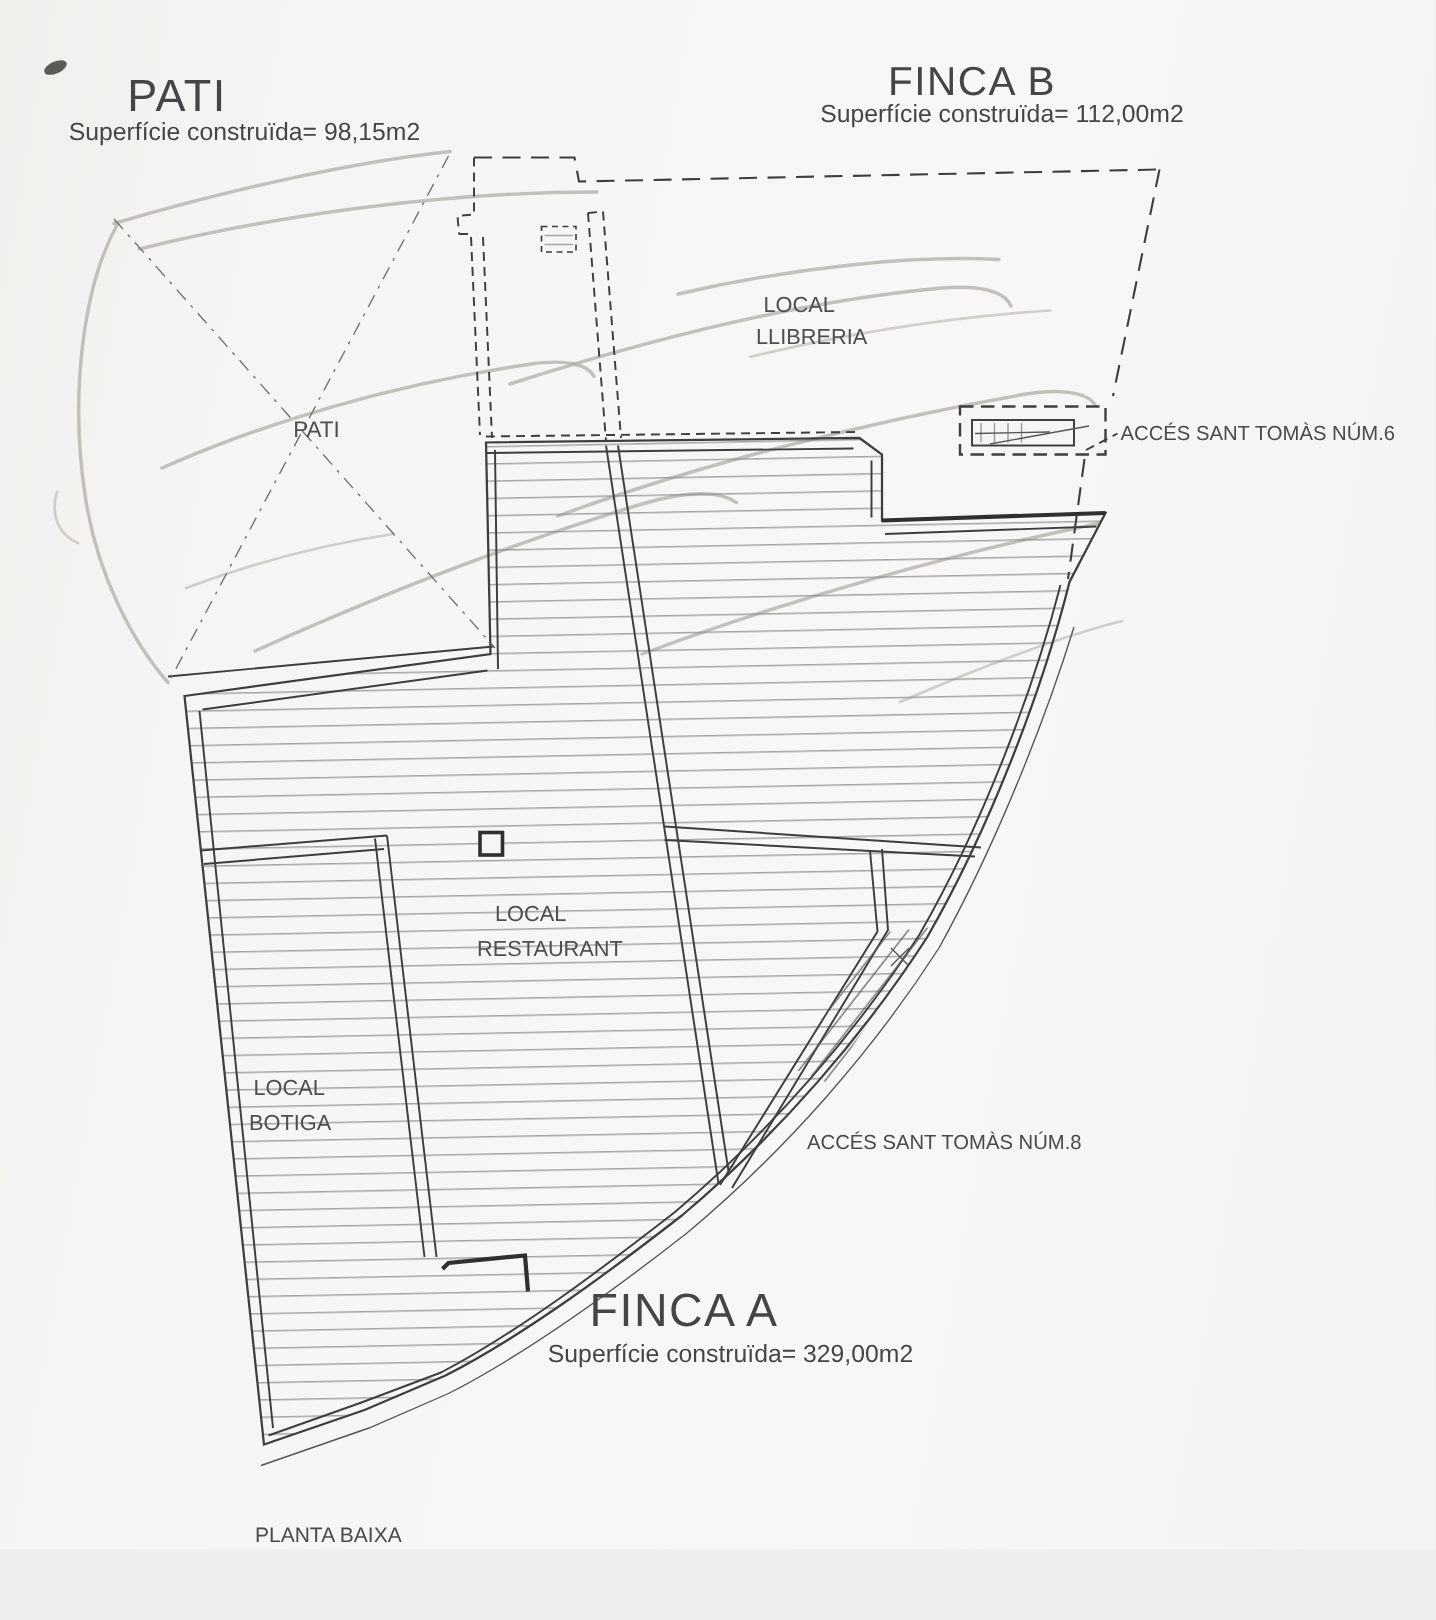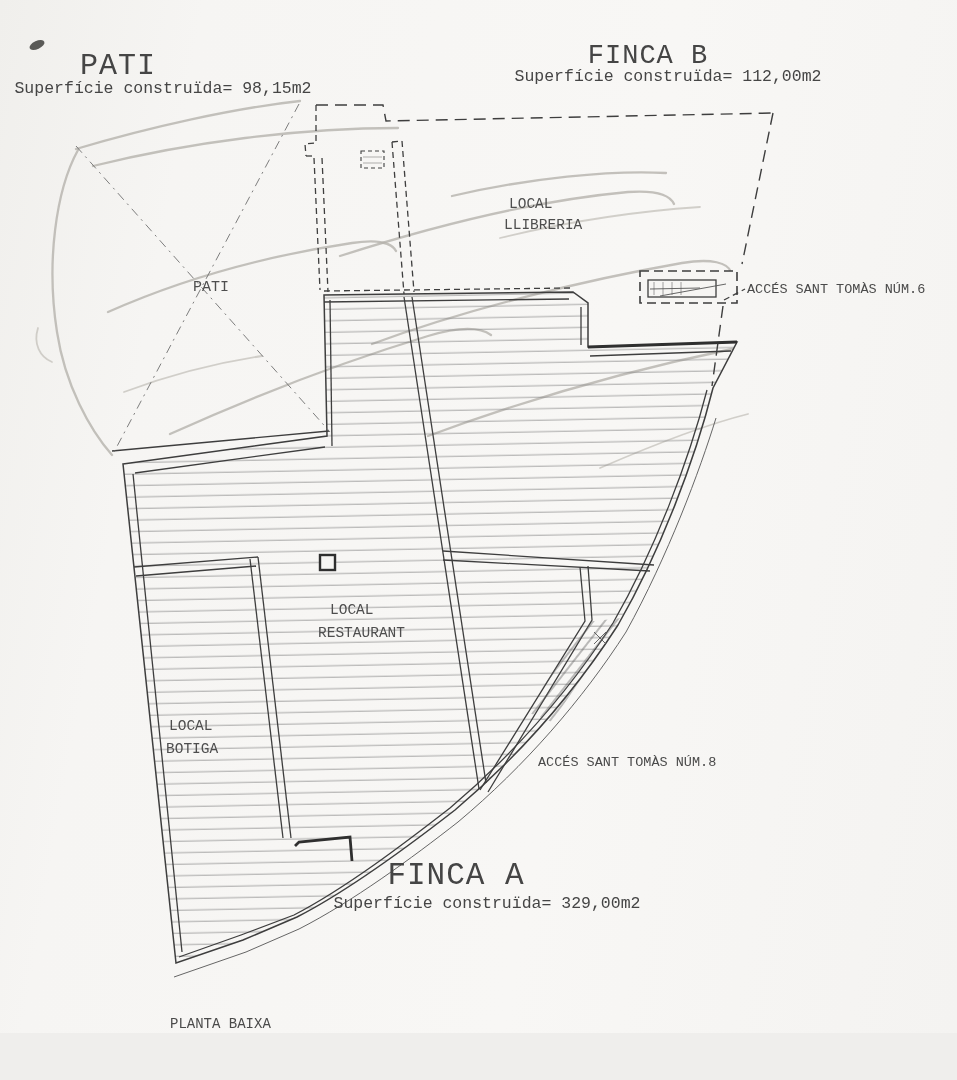--- a/index.html
+++ b/index.html
@@ -4,21 +4,20 @@
 <style>
   html,body{margin:0;padding:0;}
   body{
     width:957px;height:1080px;
     font-family:"Liberation Sans", sans-serif;
     background:#efeeec;
   }
   .sheet{
     position:relative;width:957px;height:1033px;overflow:hidden;
     background:linear-gradient(100deg,#f0efec 0%,#f6f5f3 18%,#f8f7f5 60%,#f4f3f1 100%);
-    font-family:Liberation Mono, monospace;
   }
   svg{display:block}
   
   .ink{stroke:#3e3e3e;fill:none;stroke-width:1.3;}
   .ink-thin{stroke:#555;fill:none;stroke-width:0.9;}
   .ink-thick{stroke:#2f2f2f;fill:none;stroke-width:2.8;}
   .dash{stroke:#3e3e3e;fill:none;stroke-width:1.4;stroke-dasharray:12 7;}
   .dash-sm{stroke:#3e3e3e;fill:none;stroke-width:1.3;stroke-dasharray:6 4;}
   .dashdot{stroke:#6f6f6f;fill:none;stroke-width:0.9;stroke-dasharray:9 5 2 5;}
   .pencil{stroke:#b4b1ab;fill:none;stroke-width:2.3;stroke-linecap:round;opacity:.78;}

